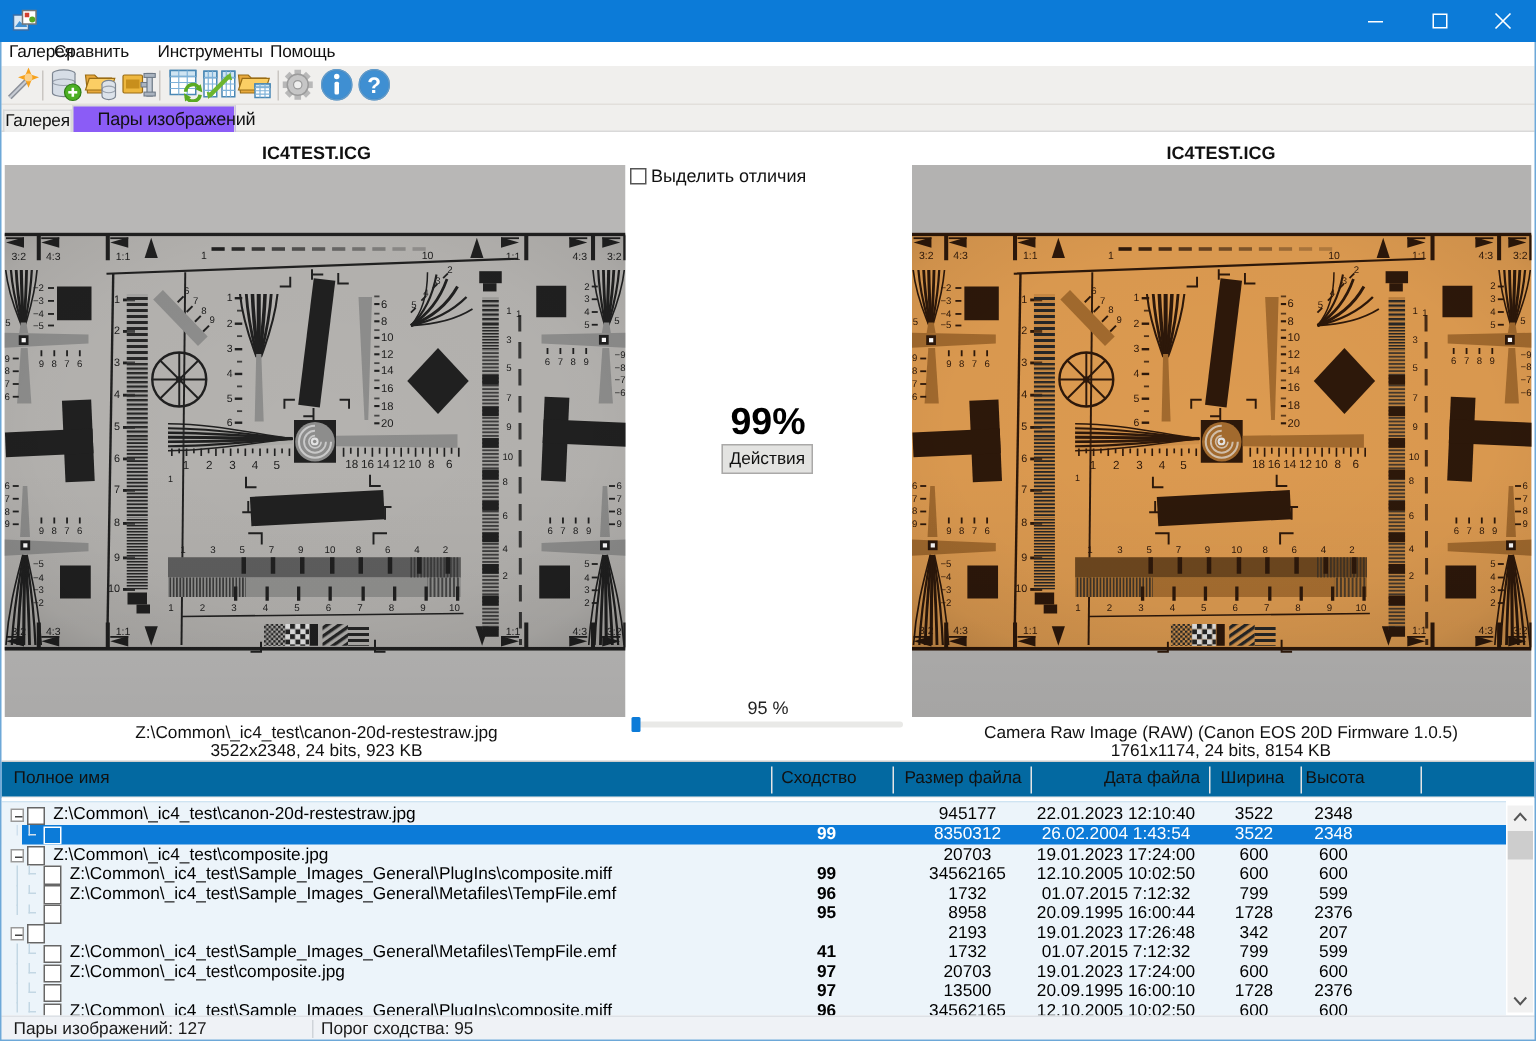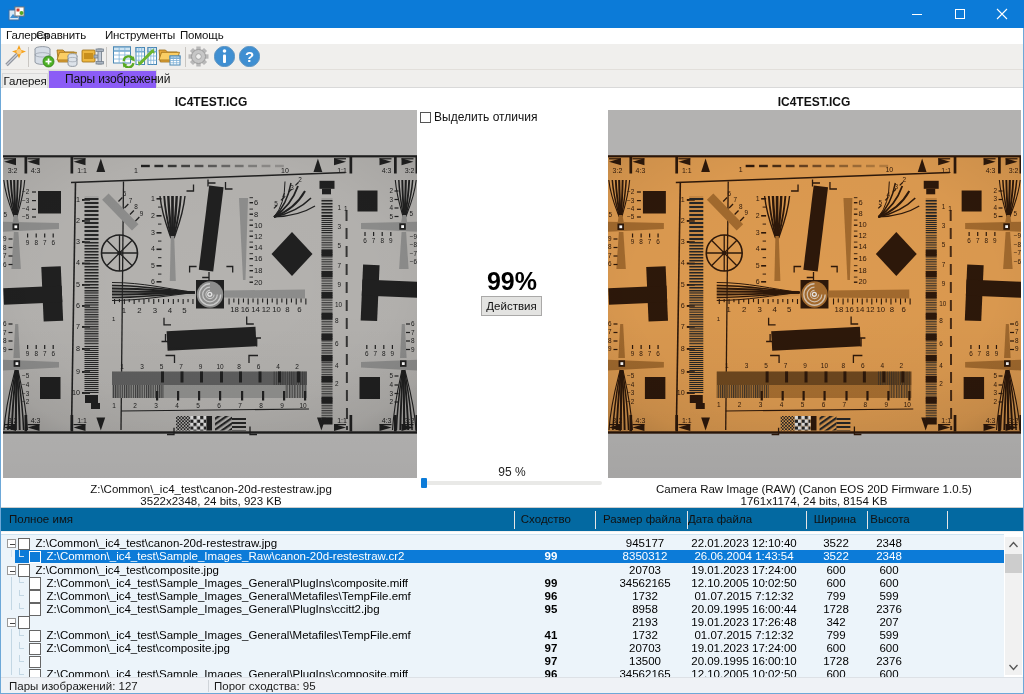--- a/index.html
+++ b/index.html
@@ -742,21 +742,21 @@
 <div id="thumb"></div>
 
 <div class="cap" style="left:5px;top:482.5px">Z:\Common\_ic4_test\canon-20d-restestraw.jpg<br>3522x2348, 24 bits, 923 KB</div>
 <div class="cap" style="left:608px;top:482.5px">Camera Raw Image (RAW) (Canon EOS 20D Firmware 1.0.5)<br>1761x1174, 24 bits, 8154 KB</div>
 
 <div id="grid">
 <div id="ghead">
 <div class="hc" style="left:8px">Полное имя</div>
 <div class="hc" style="left:513px;width:57px;text-align:right">Сходство</div>
 <div class="hc" style="left:595px;width:92px;text-align:center">Размер файла</div>
-<div class="hc" style="left:687px;width:112px;text-align:left">Дата файла</div>
+<div class="hc" style="left:687px;width:112px;text-align:right">Дата файла</div>
 <div class="hc" style="left:804px;width:60px;text-align:center">Ширина</div>
 <div class="hc" style="left:857px;width:64px;text-align:center">Высота</div>
 <div class="hsep" style="left:513px"></div>
       <div class="hsep" style="left:594px"></div>
 <div class="hsep" style="left:686px"></div>
       <div class="hsep" style="left:805px"></div>
 <div class="hsep" style="left:866px"></div>
       <div class="hsep" style="left:946px"></div>
 </div>
 <div id="vscroll">
@@ -777,24 +777,23 @@
         <div class="nm" style="left:34.5px">Z:\Common\_ic4_test\canon-20d-restestraw.jpg</div>
         <div class="num" style="left:596px;width:96px">945177</div>
         <div class="num" style="left:687px;width:112px">22.01.2023 12:10:40</div>
         <div class="num" style="left:805px;width:60px">3522</div>
         <div class="num" style="left:858px;width:60px">2348</div>
       </div>
       <div class="row sel" style="top:550.4px">
         <div style="left:9.5px;top:0;width:1px;height:7px;background:#cfe0ee"></div>
         <div style="left:18px;top:0;width:5px;height:6.5px;border-left:1px solid #cfe0ee;border-bottom:1px solid #cfe0ee"></div>
         <div class="cb cbs" style="left:27.5px"></div>
-        <div class="nm" style="left:45.5px">Z:\Common\_ic4_test\Sample_Images_Raw\canon-20d-restestraw.cr2</div>
         <div class="num b" style="left:510px;width:80px">99</div>
         <div class="num" style="left:596px;width:96px">8350312</div>
-        <div class="num" style="left:687px;width:112px">26.06.2004 1:43:54</div>
+        <div class="num" style="left:687px;width:112px">26.02.2004 1:43:54</div>
         <div class="num" style="left:805px;width:60px">3522</div>
         <div class="num" style="left:858px;width:60px">2348</div>
       </div>
       <div class="row" style="top:563.5px">
         <div class="exp" style="left:5.5px"></div>
         <div class="cb" style="left:16.5px"></div>
         <div class="nm" style="left:34.5px">Z:\Common\_ic4_test\composite.jpg</div>
         <div class="num" style="left:596px;width:96px">20703</div>
         <div class="num" style="left:687px;width:112px">19.01.2023 17:24:00</div>
         <div class="num" style="left:805px;width:60px">600</div>
@@ -819,21 +818,20 @@
         <div class="num b" style="left:510px;width:80px">96</div>
         <div class="num" style="left:596px;width:96px">1732</div>
         <div class="num" style="left:687px;width:112px">01.07.2015 7:12:32</div>
         <div class="num" style="left:805px;width:60px">799</div>
         <div class="num" style="left:858px;width:60px">599</div>
       </div>
       <div class="row" style="top:602.8px">
         <div style="left:9.5px;top:0;width:1px;height:7px;background:#c3d7e4"></div>
         <div style="left:18px;top:0;width:5px;height:6.5px;border-left:1px solid #c3d7e4;border-bottom:1px solid #c3d7e4"></div>
         <div class="cb" style="left:27.5px"></div>
-        <div class="nm" style="left:45.5px">Z:\Common\_ic4_test\Sample_Images_General\PlugIns\ccitt2.jbg</div>
         <div class="num b" style="left:510px;width:80px">95</div>
         <div class="num" style="left:596px;width:96px">8958</div>
         <div class="num" style="left:687px;width:112px">20.09.1995 16:00:44</div>
         <div class="num" style="left:805px;width:60px">1728</div>
         <div class="num" style="left:858px;width:60px">2376</div>
       </div>
       <div class="row" style="top:615.9px">
         <div class="exp" style="left:5.5px"></div>
         <div class="cb" style="left:16.5px"></div>
         <div class="num" style="left:596px;width:96px">2193</div>

